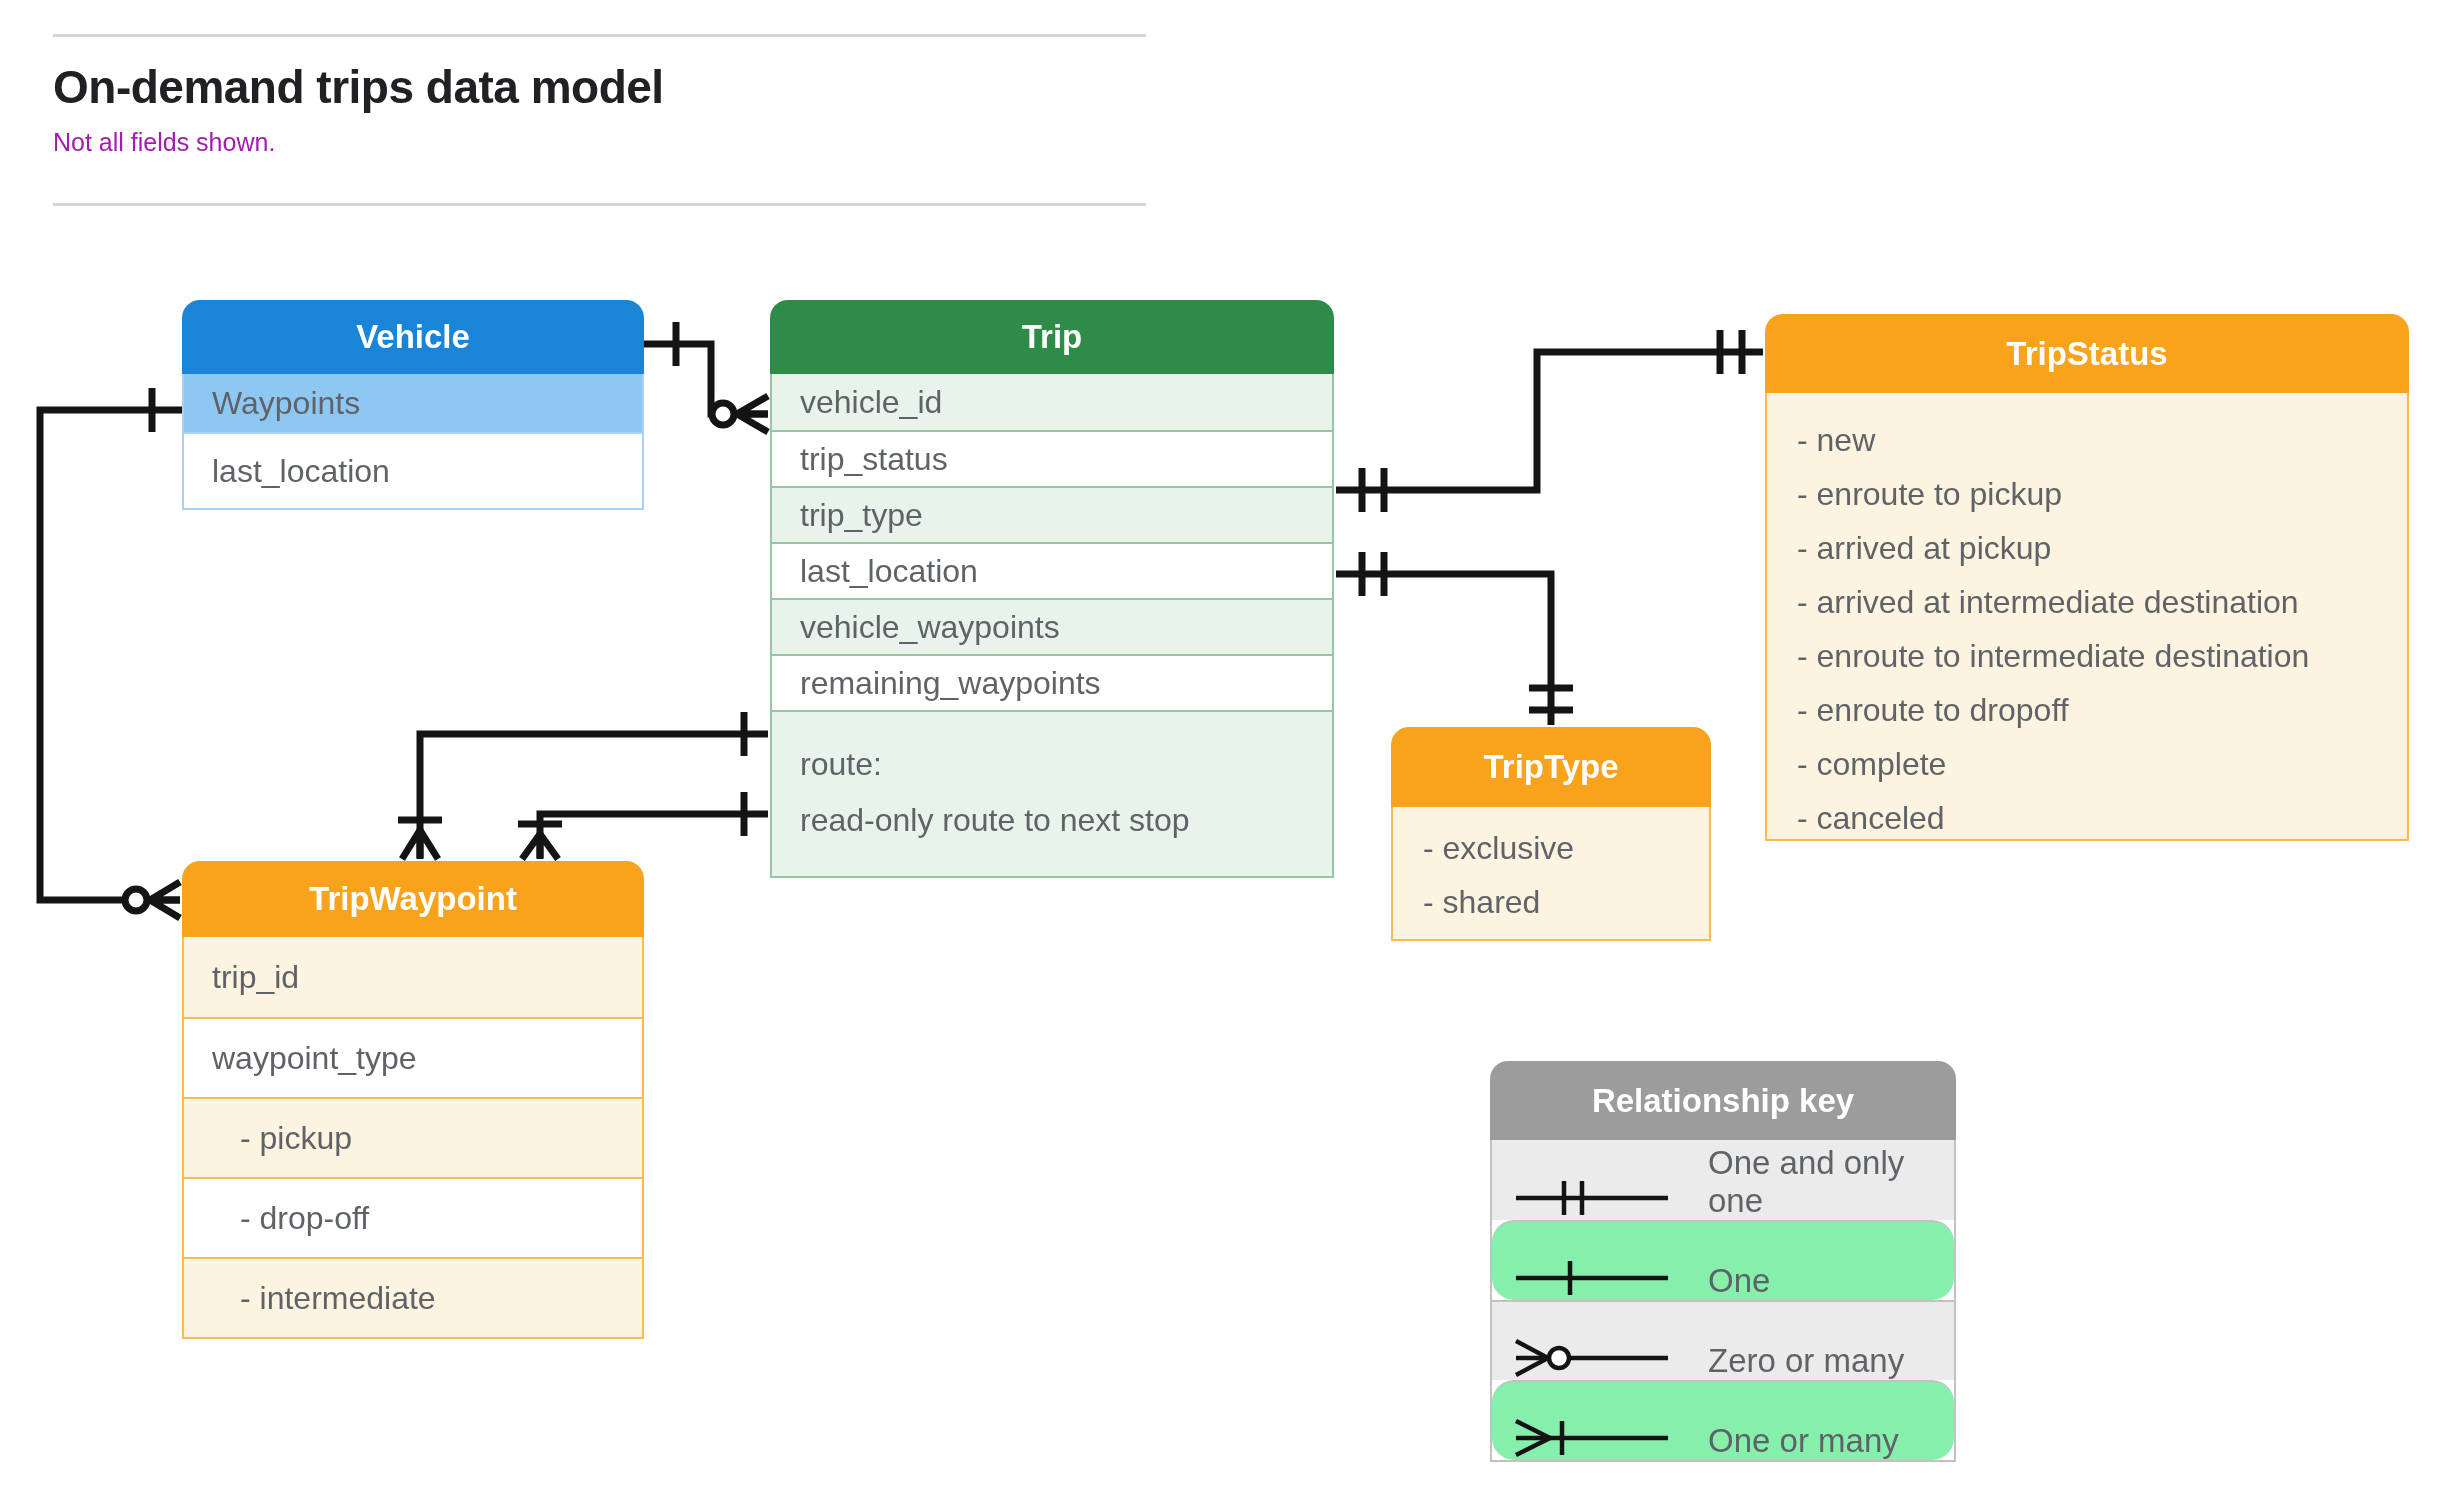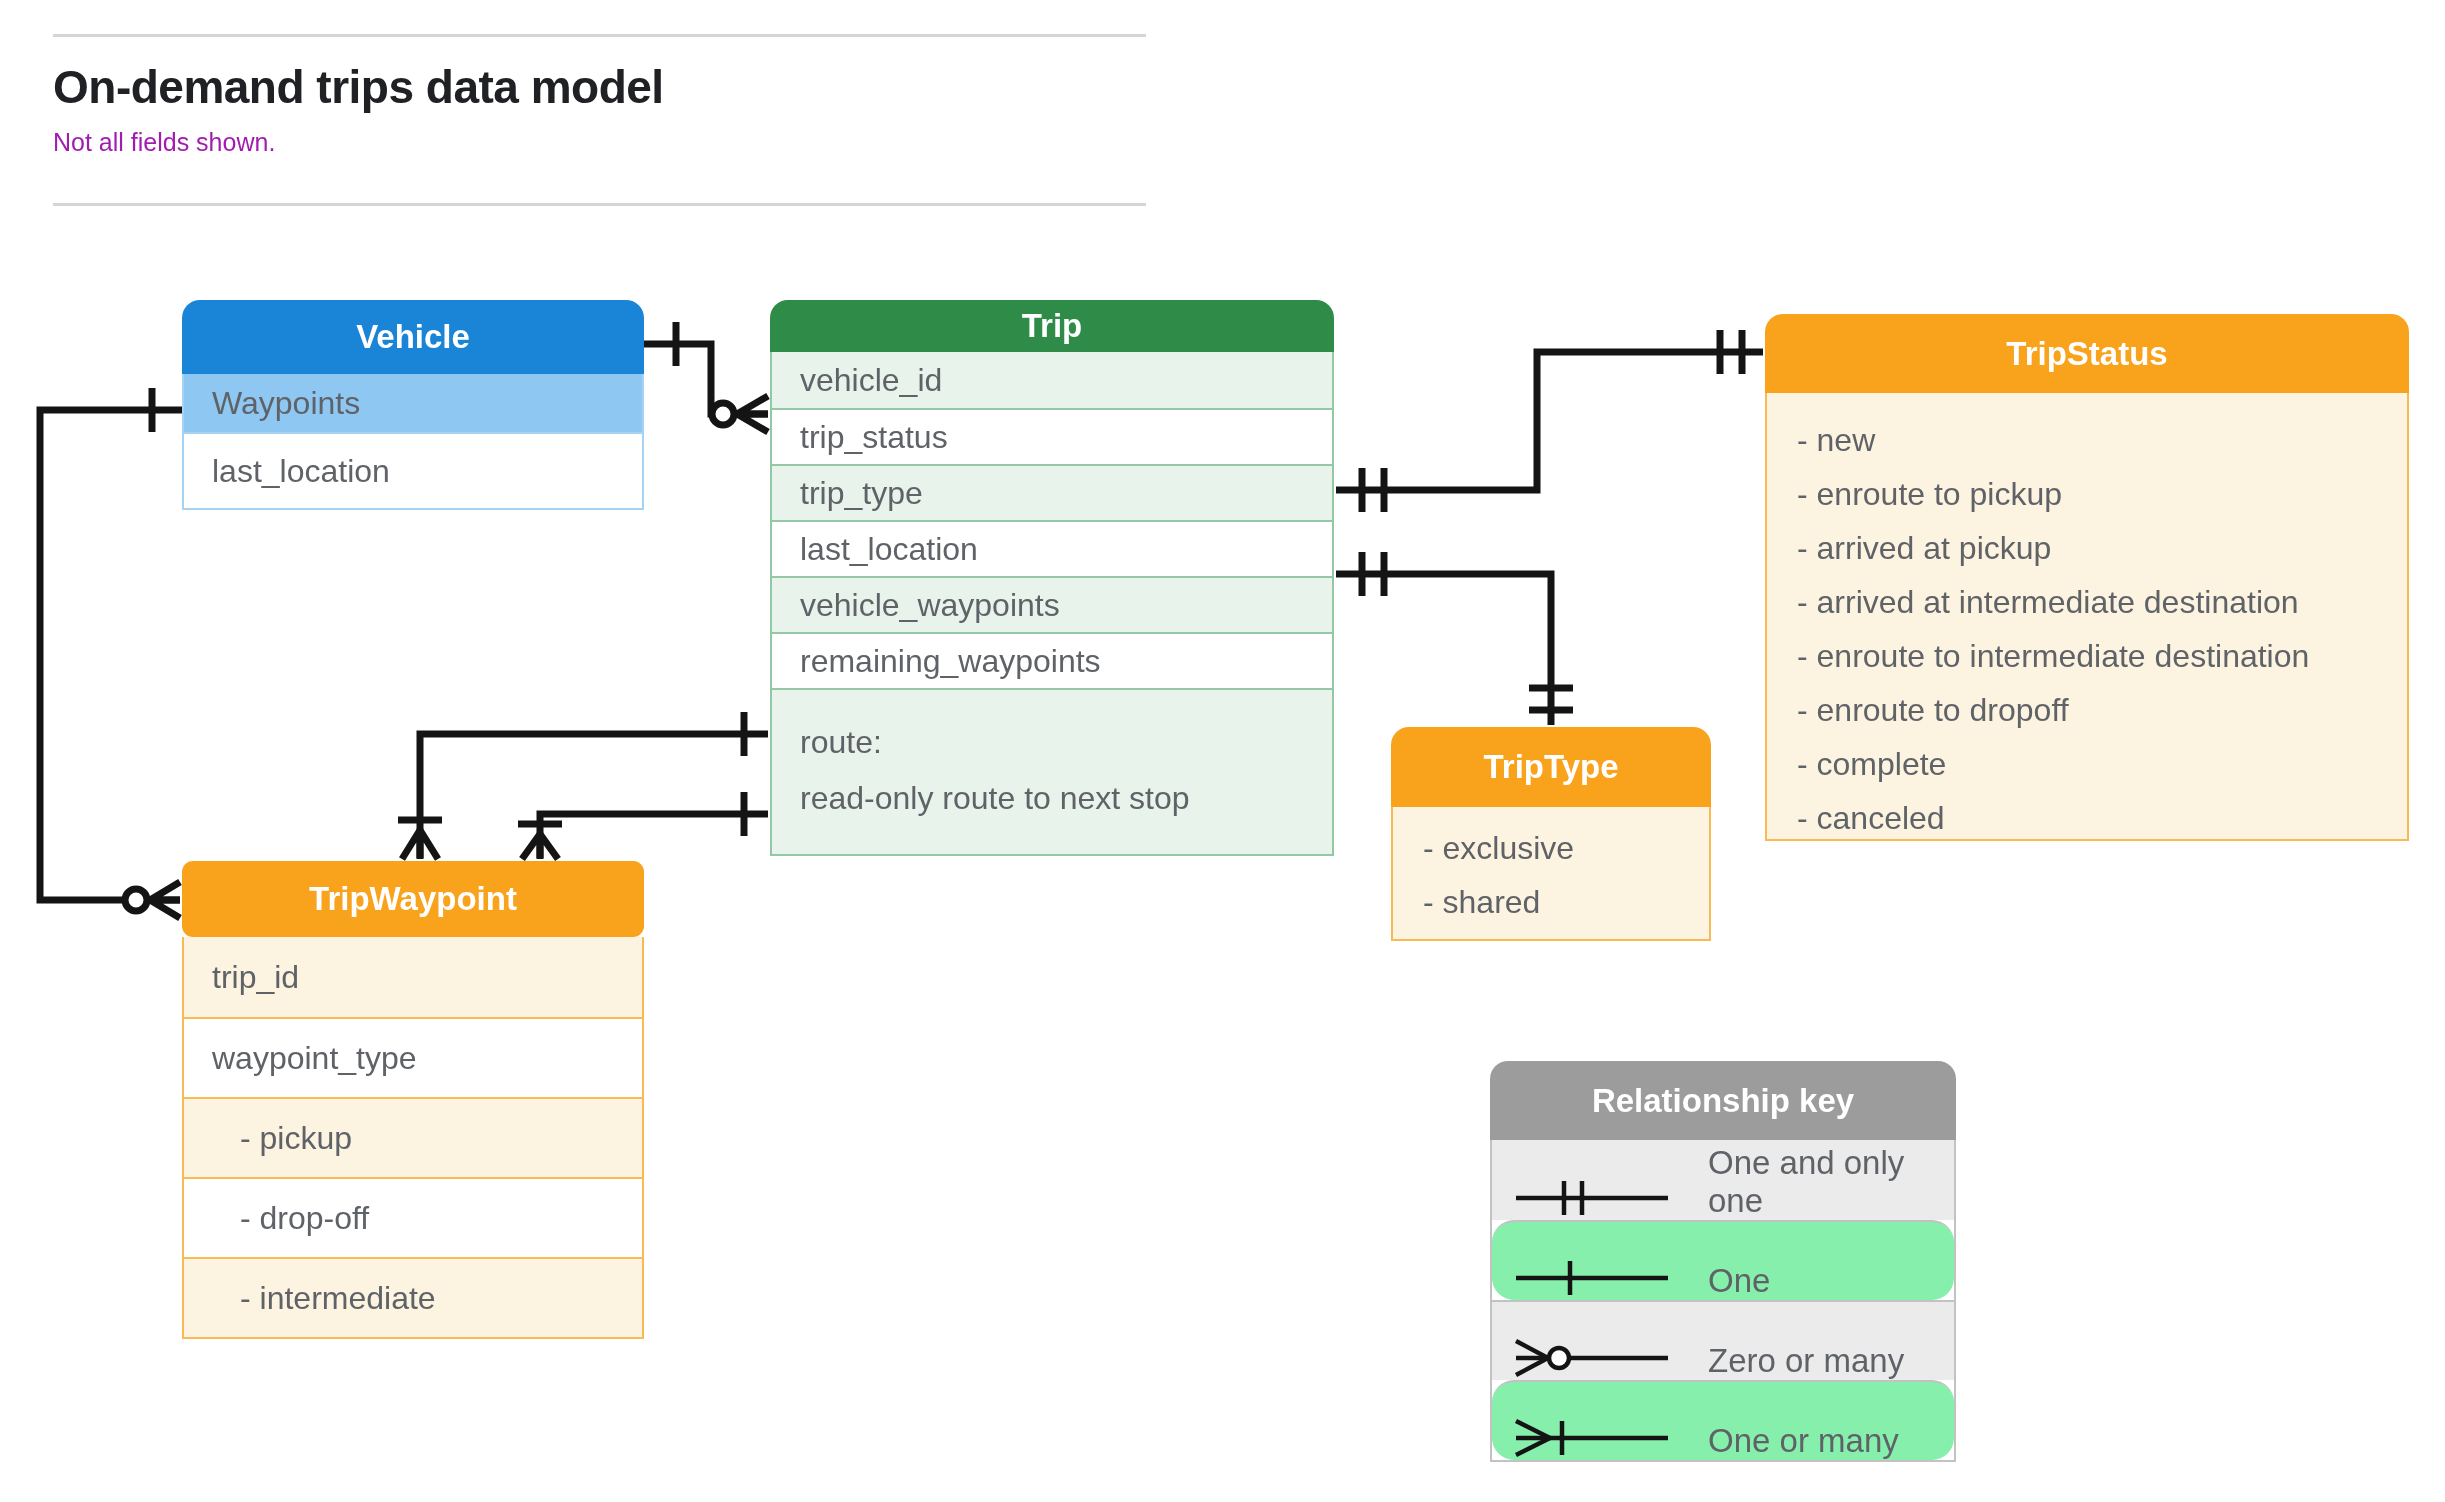--- a/index.html
+++ b/index.html
@@ -38,32 +38,32 @@
     font-size:32px;color:var(--text);padding-left:28px;}
   .entity-row.sub{padding-left:56px;}
 
   
   .vehicle .entity-header{background:var(--blue-header);height:74px;}
   .vehicle .entity-body{border:2px solid var(--blue-border);border-top:none;}
   .vehicle .row-highlight{background:var(--blue-highlight);height:58px;}
   .vehicle .row-plain{background:#fff;height:76px;border-top:2px solid var(--blue-border);}
 
   
-  .trip .entity-header{background:var(--green-header);height:52px;}
+  .trip .entity-header{background:var(--green-header);height:74px;}
   .trip .entity-body{border:2px solid var(--green-border);border-top:none;}
   .trip .entity-row{height:56px;border-top:2px solid var(--green-border);}
   .trip .entity-row:first-child{border-top:none;}
   .trip .row-tint{background:var(--green-row);}
   .trip .row-white{background:#fff;}
   .trip .row-tall{height:166px;display:block;padding-top:24px;line-height:56px;}
 
   
   .orange .entity-header{background:var(--orange-header);}
   .orange .entity-body{border:2px solid var(--orange-border);border-top:none;background:var(--orange-row);}
-  .tripwaypoint .entity-header{height:76px;border-radius:11px;}
+  .tripwaypoint .entity-header{height:76px;}
   .tripwaypoint .entity-row{height:80px;border-top:2px solid var(--orange-border);}
   .tripwaypoint .entity-row:first-child{border-top:none;}
   .tripwaypoint .row-tint{background:var(--orange-row);}
   .tripwaypoint .row-white{background:#fff;}
   .enum-body{padding:20px 10px 0 30px;}
   .enum-line{font-size:32px;color:var(--text);line-height:54px;}
 
   
   .legend .entity-header{background:var(--gray-header);height:79px;font-size:33px;}
   .legend .entity-body{border:2px solid var(--gray-border);border-top:none;}

